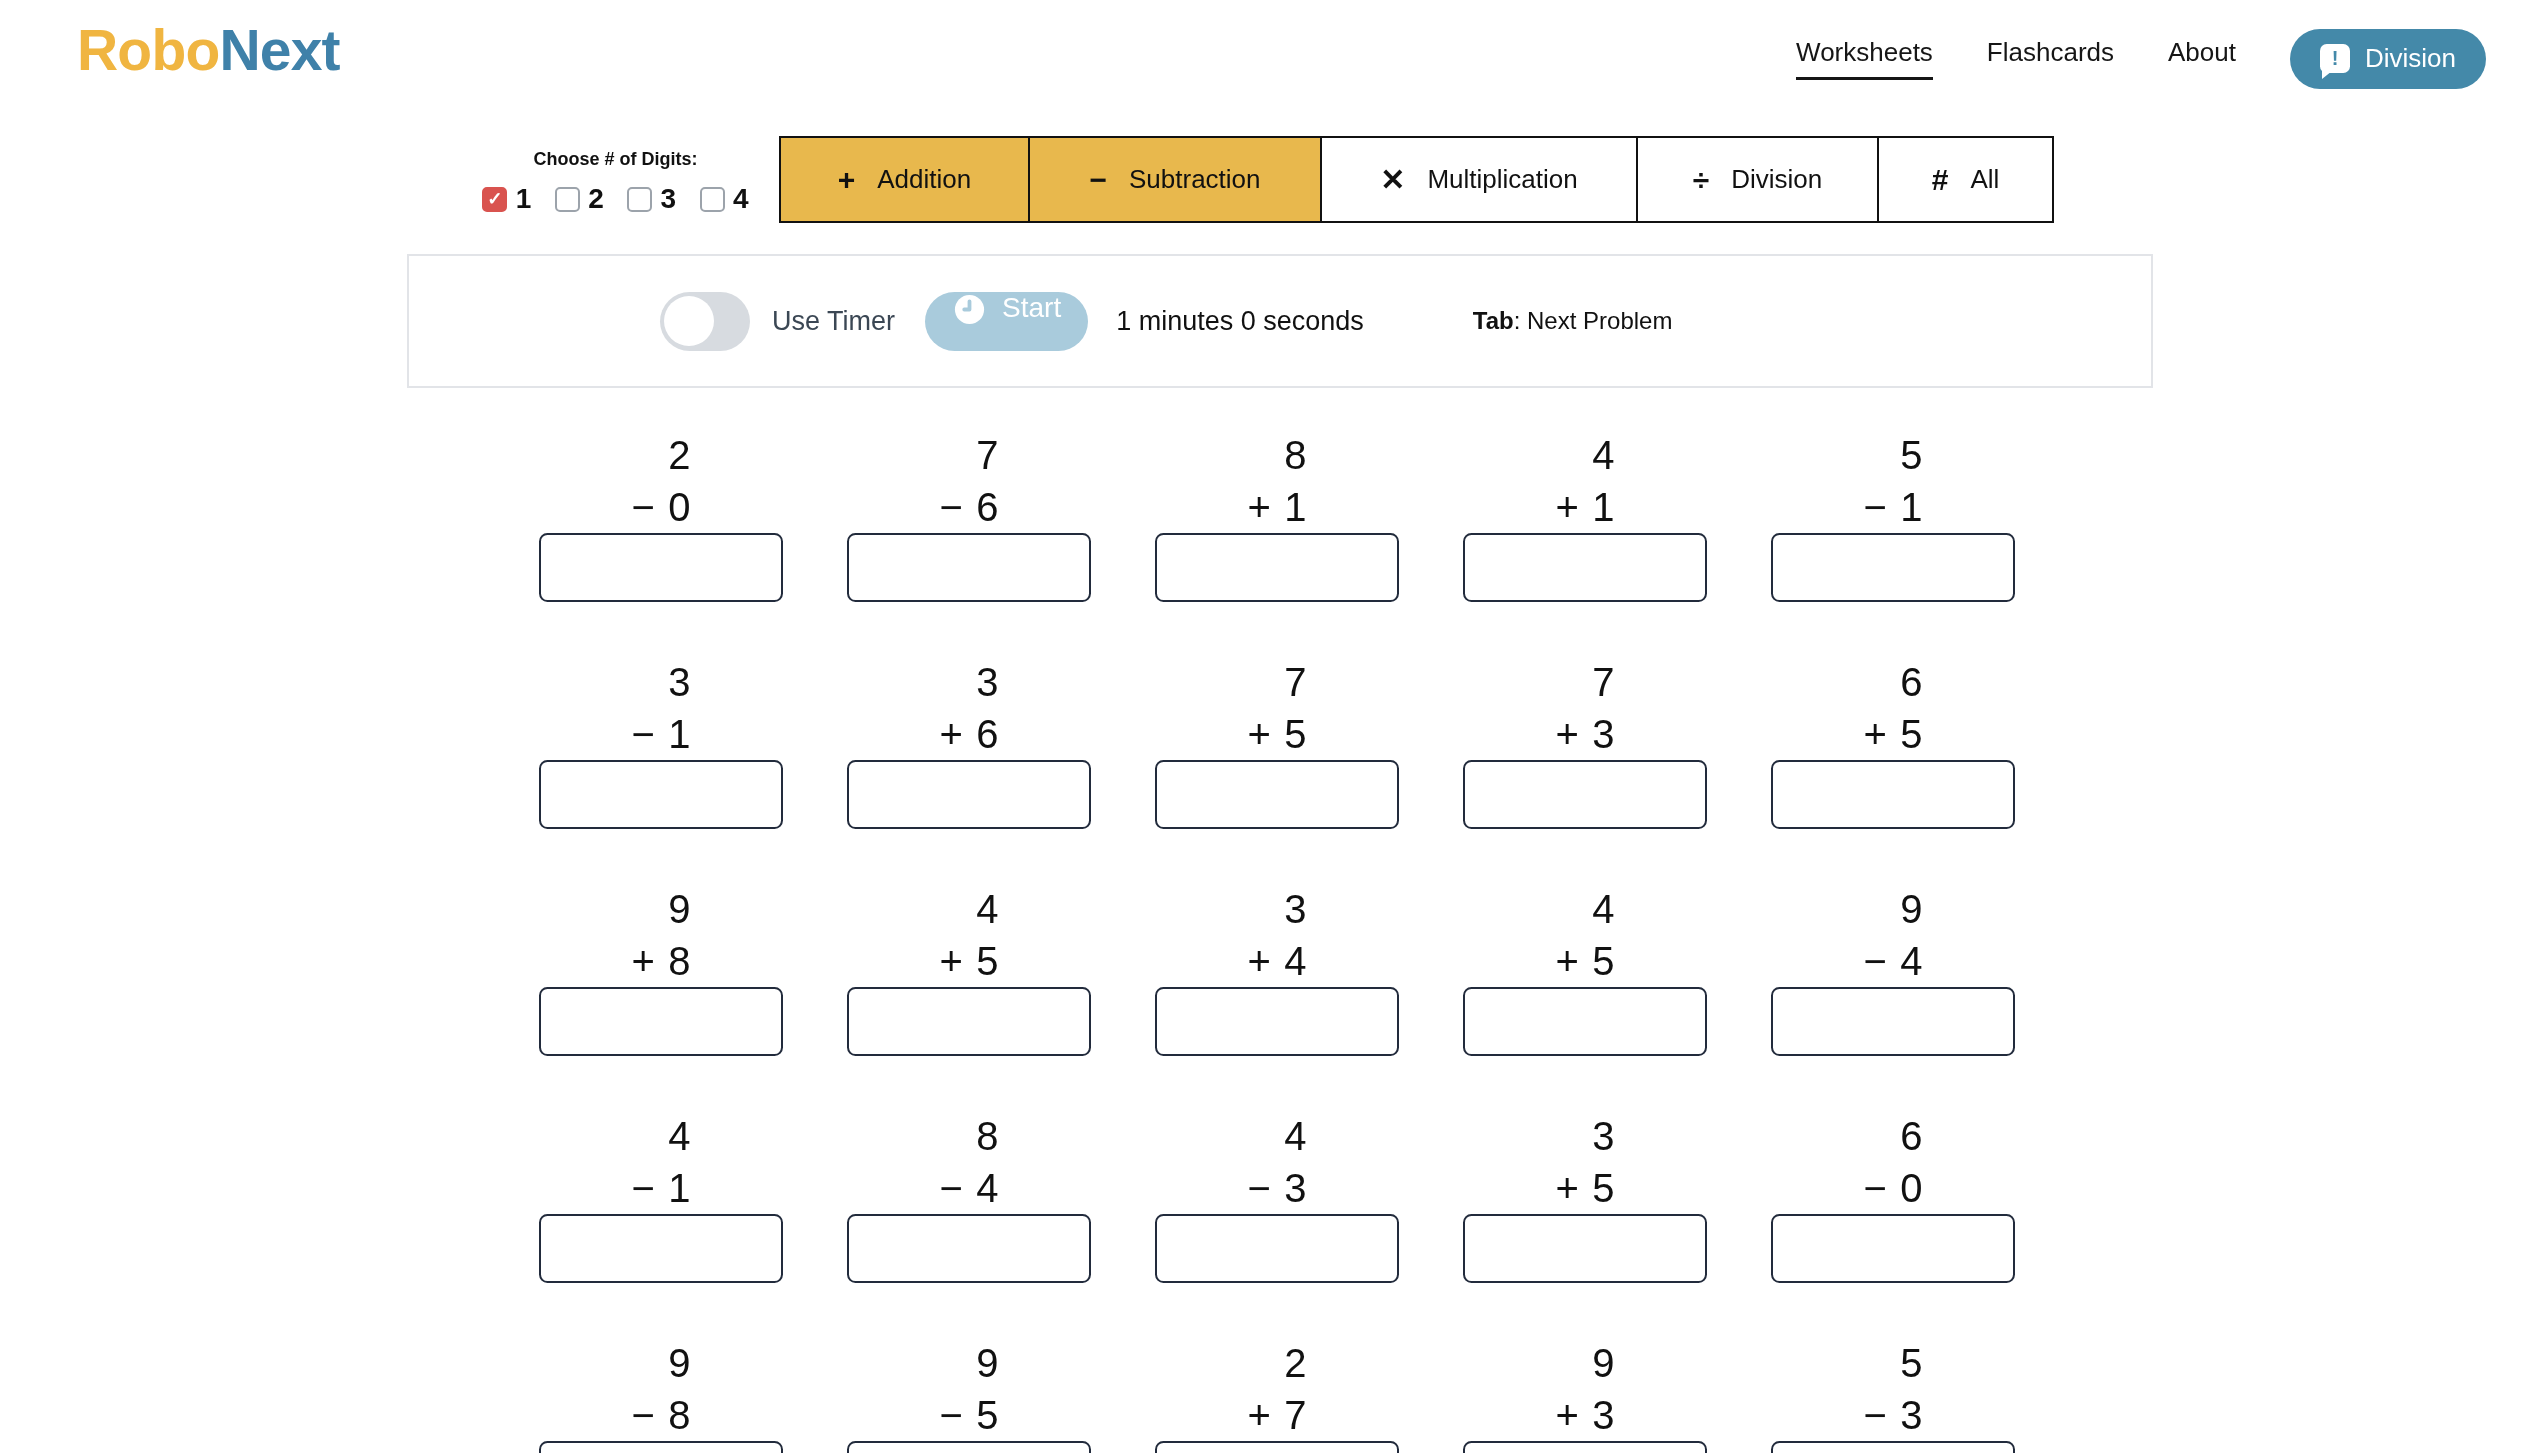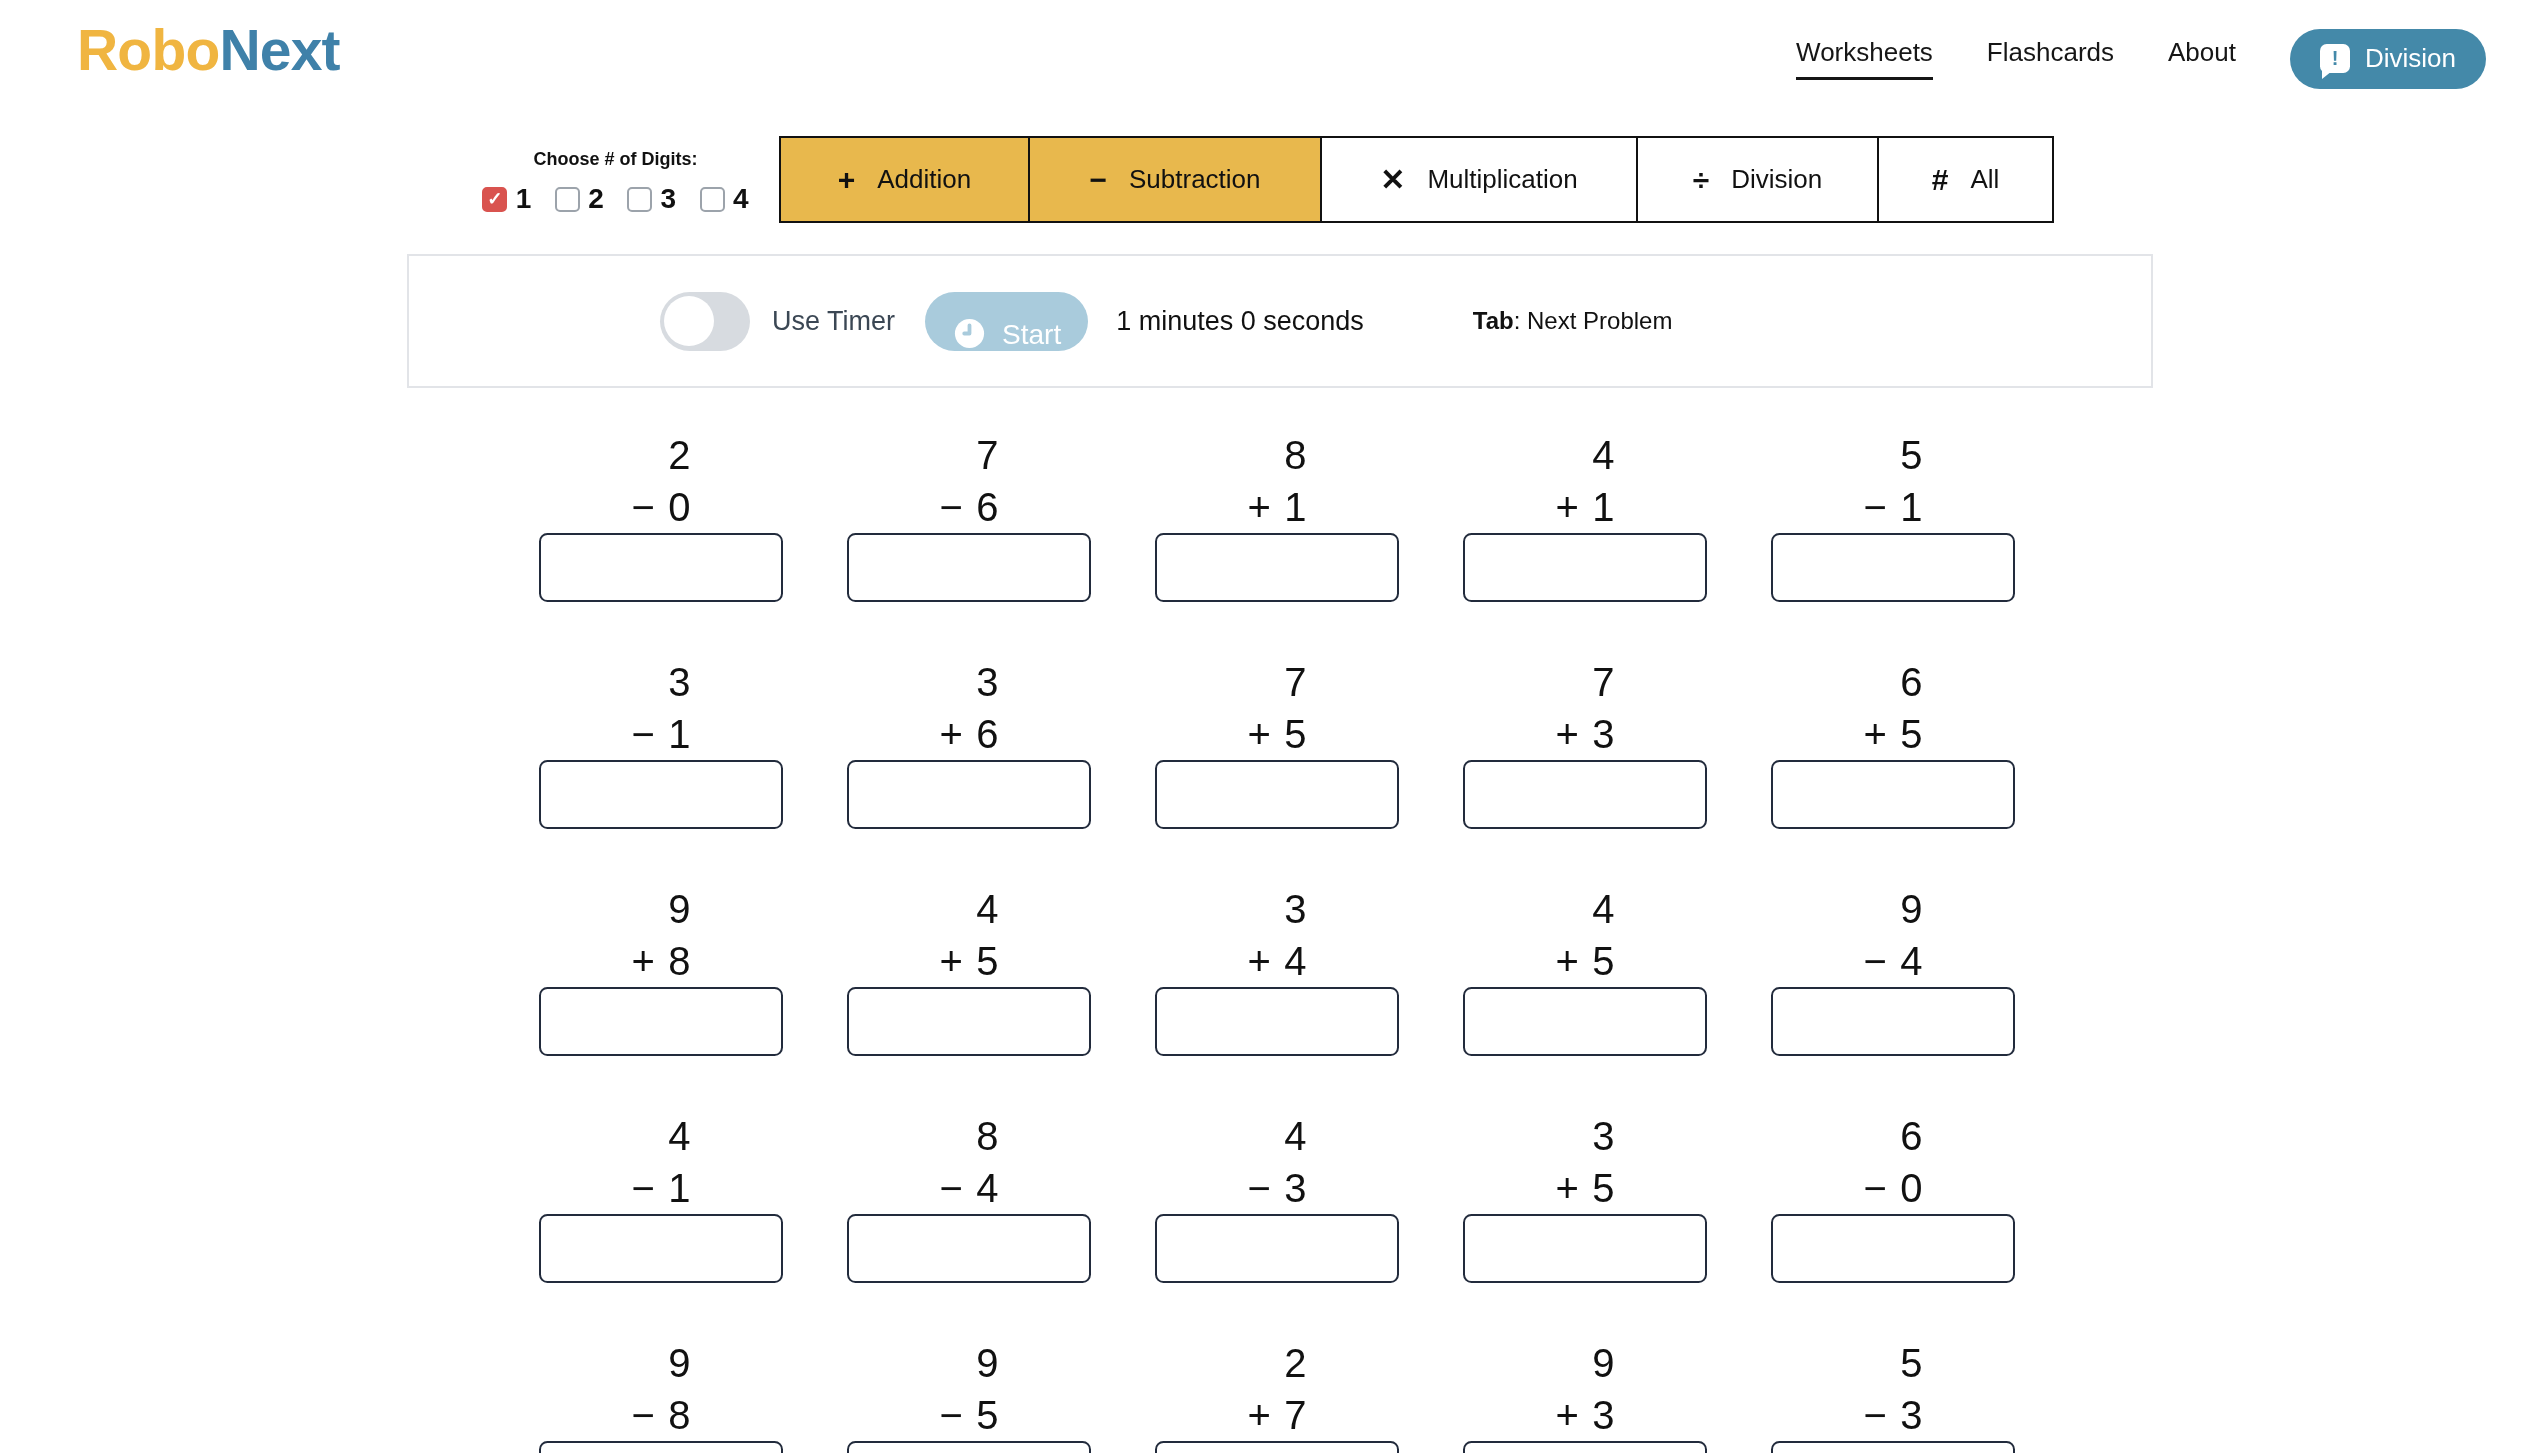--- a/index.html
+++ b/index.html
@@ -47,21 +47,21 @@
   .op-icon { font-size:30px; font-weight:900; line-height:1; }
 
   
   .timer-panel { position:absolute; left:407px; top:254px; width:1746px; height:134px;
                  background:#fff; border:2.5px solid #E2E4E8; display:flex; align-items:center; }
   .toggle { margin-left:251px; width:90px; height:59px; border-radius:30px; background:#D7DBE0;
             position:relative; cursor:pointer; flex:none; }
   .toggle .knob { position:absolute; left:4.2px; top:4.2px; width:50px; height:50px;
                   border-radius:50%; background:#fff; }
   .use-timer-label { margin-left:22px; font-size:27px; font-weight:500; color:#3B4754; }
-  .start-btn { margin-left:30px; display:flex; align-items:flex-end; gap:15px; background:#A9CBDC;
+  .start-btn { margin-left:30px; display:flex; align-items:flex-start; gap:15px; background:#A9CBDC;
                color:#fff; border:none; border-radius:33px; height:59px; padding:0 27px;
                font-size:28px; font-family:inherit; cursor:pointer; }
   .duration { margin-left:28px; font-size:27px; color:#111; }
   .hints { margin-left:109px; text-align:left; font-size:24px; line-height:40px; color:#111; }
   .hints b { font-weight:700; }
 
   
   .grid { position:absolute; left:539px; top:429px; display:grid;
           grid-template-columns:repeat(5, 244px); column-gap:64px; row-gap:54px; }
   .cell { display:flex; flex-direction:column; align-items:center; }

